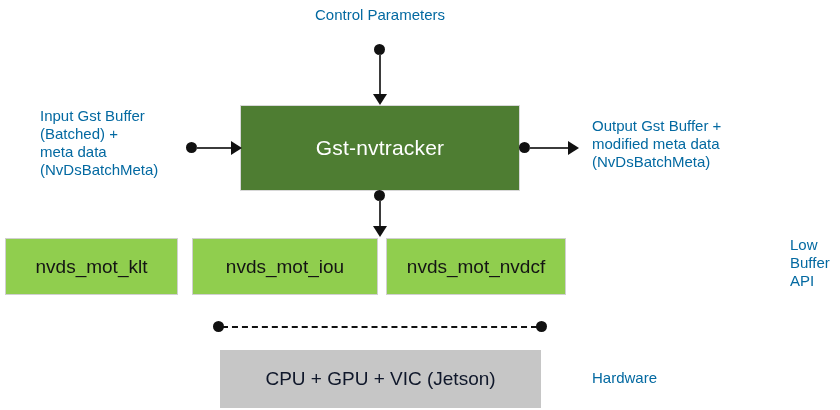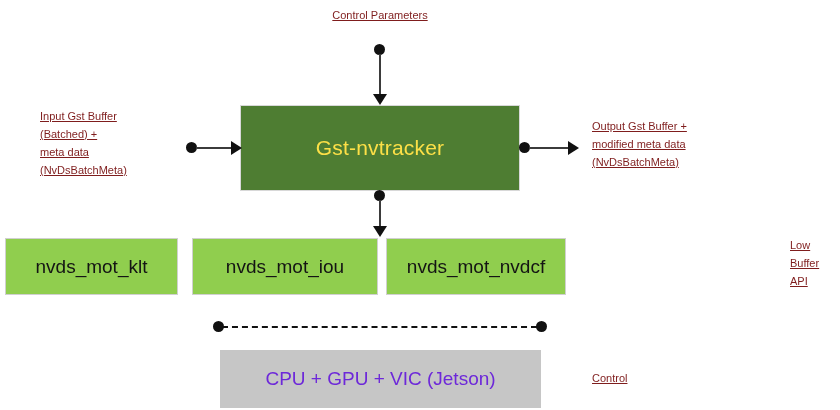--- a/index.html
+++ b/index.html
@@ -14,45 +14,44 @@
     position: relative;
     width: 840px;
     height: 410px;
     background: #ffffff;
     overflow: hidden;
   }
   .abs { position: absolute; }
 
   
   .label {
-    color: #7f1d1d;
-    font-size: 11px;
+    color: #0369a1;
+    font-size: 15px;
     line-height: 18px;
     white-space: pre-line;
-    text-decoration: underline;
   }
   .label-center { text-align: center; }
   .label-right  { }
   .label-left   { text-align: left; }
 
   
   .box-main {
     left: 240px;
     top: 105px;
     width: 280px;
     height: 86px;
     background: #4E7D32;
     border: 1px solid #d8d8d8;
     box-sizing: border-box;
     display: flex;
     align-items: center;
     justify-content: center;
   }
   .box-main-text {
-    color: #fde047;
+    color: #ffffff;
     font-size: 21px;
     letter-spacing: 0.2px;
   }
 
   
   .box-ll {
     top: 238px;
     height: 57px;
     background: #90CE4E;
     border: 1px solid #d0d0d0;
@@ -72,21 +71,21 @@
     top: 350px;
     width: 321px;
     height: 58px;
     background: #C6C6C6;
     box-sizing: border-box;
     display: flex;
     align-items: center;
     justify-content: center;
   }
   .box-hw-text {
-    color: #6d28d9;
+    color: #0f172a;
     font-size: 19px;
   }
 
   
   .dot {
     width: 11px;
     height: 11px;
     border-radius: 50%;
     background: #111111;
   }
@@ -169,15 +168,15 @@
 API</div>
 
   <div class="abs dot" style="left:213px; top:321px;"></div>
   <div class="abs dashed-line" style="left:222px; top:326px; width:315px;"></div>
   <div class="abs dot" style="left:536px; top:321px;"></div>
 
   <div class="abs box-hw">
     <span class="box-hw-text">CPU + GPU + VIC (Jetson)</span>
   </div>
 
-  <div class="abs label label-left" style="left:592px; top:369px; width:120px;">Control</div>
+  <div class="abs label label-left" style="left:592px; top:369px; width:120px;">Hardware</div>
 
 </div>
 
 </body></html>

